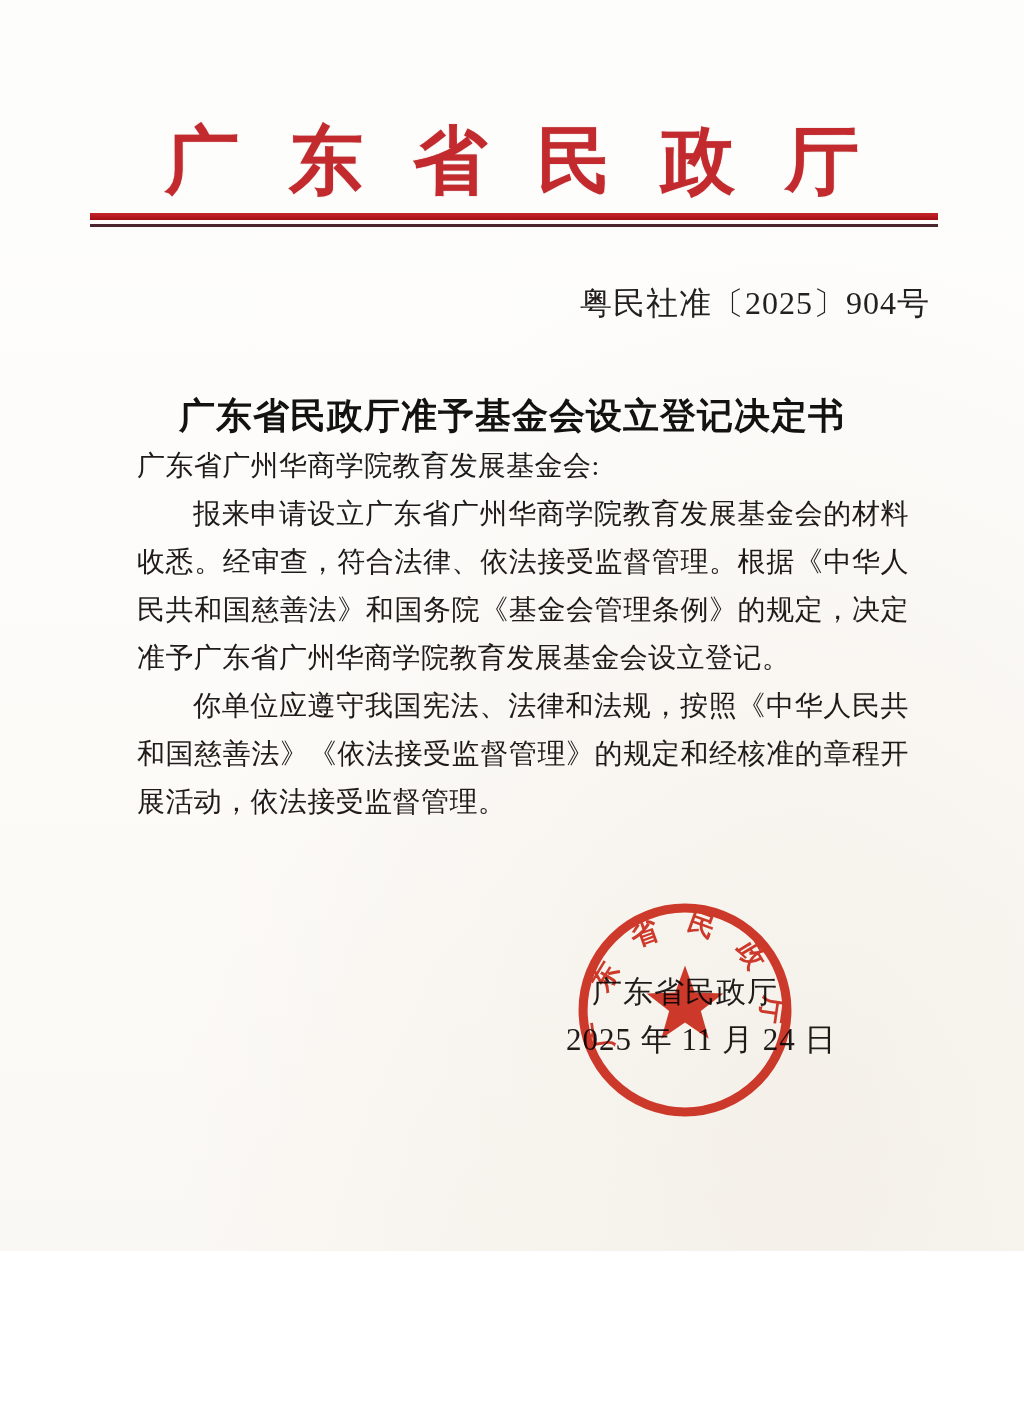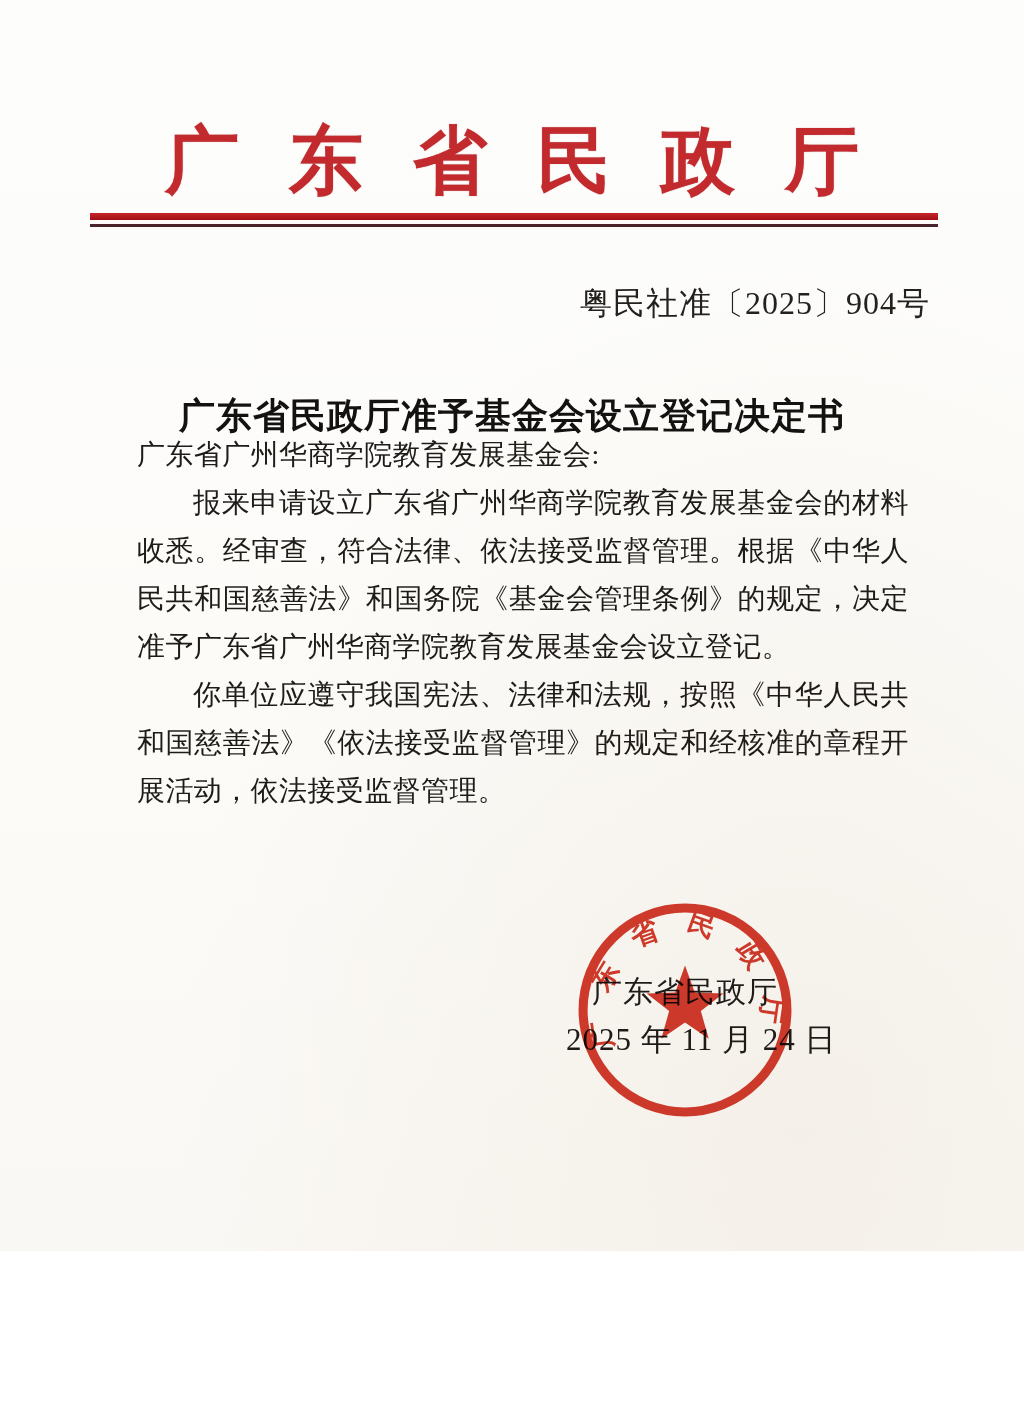--- a/index.html
+++ b/index.html
@@ -63,21 +63,21 @@
     font-weight: bold;
     color: #141210;
     letter-spacing: 1px;
     white-space: nowrap;
     margin-top: 40px;
   }
 
   
   .body-text {
     position: absolute;
-    top: 431px;
+    top: 442px;
     left: 137px;
     width: 772px;
     font-size: 28px;
     line-height: 48px;
     letter-spacing: 0.4px;
     color: #1e1b19;
     text-align: justify;
   }
   .body-text p.indent { text-indent: 2em; }
 

